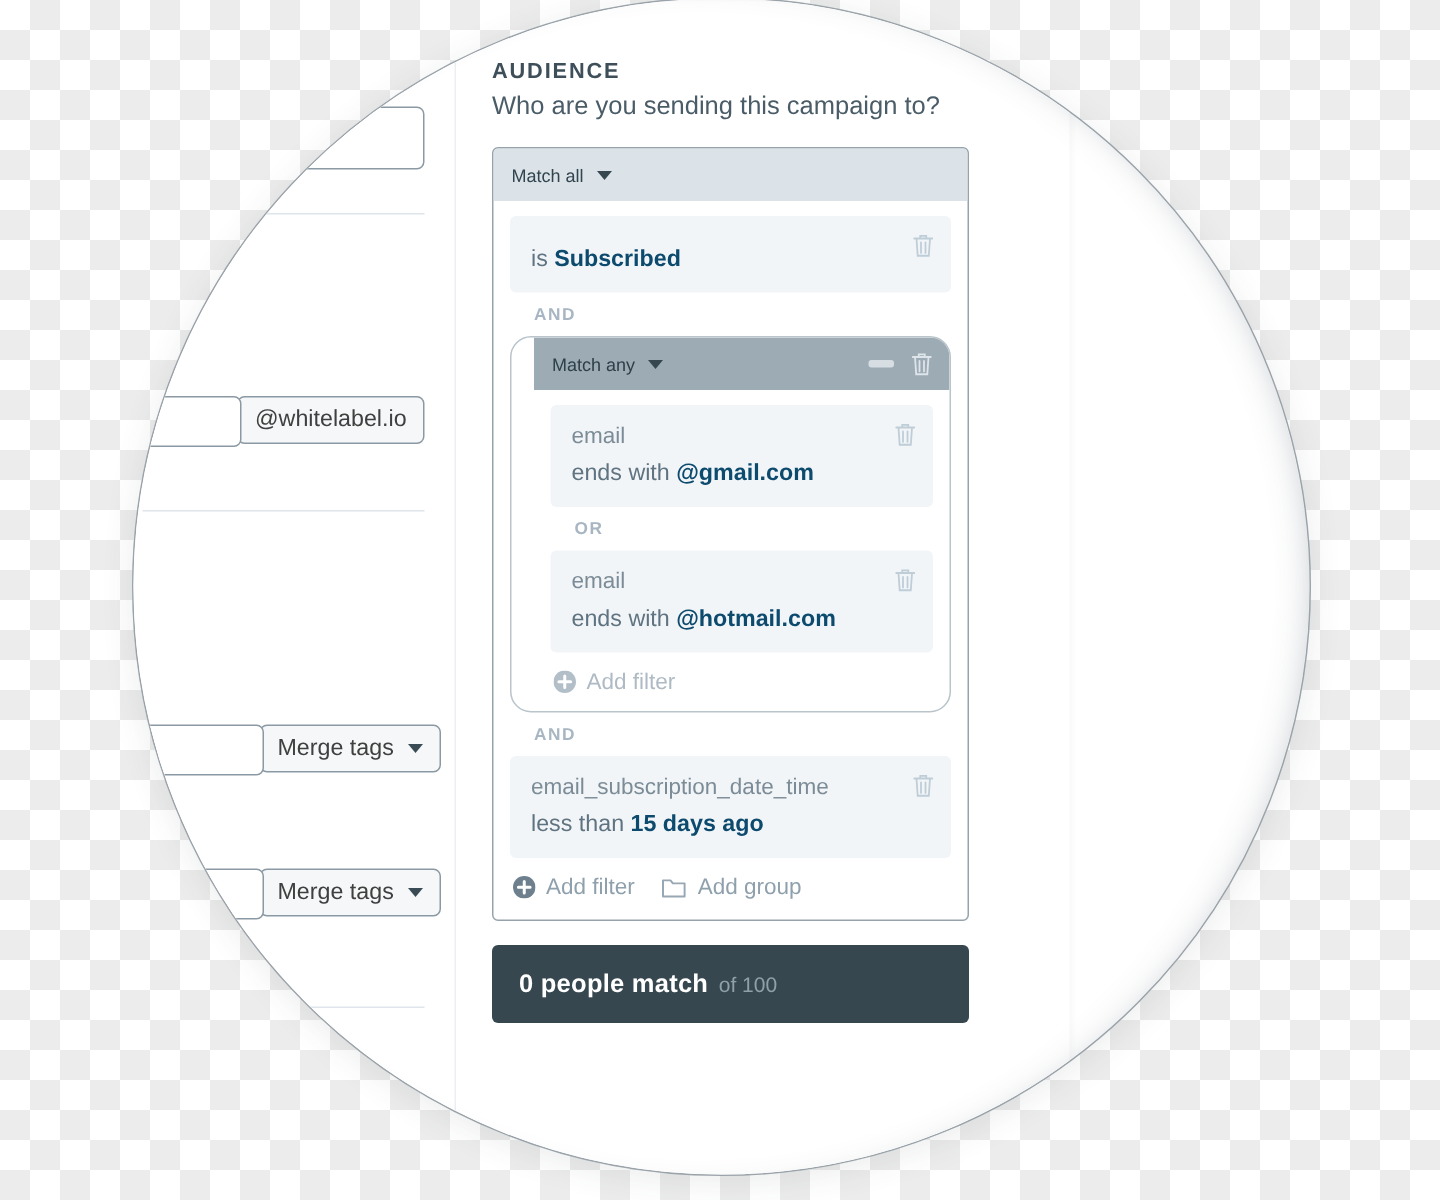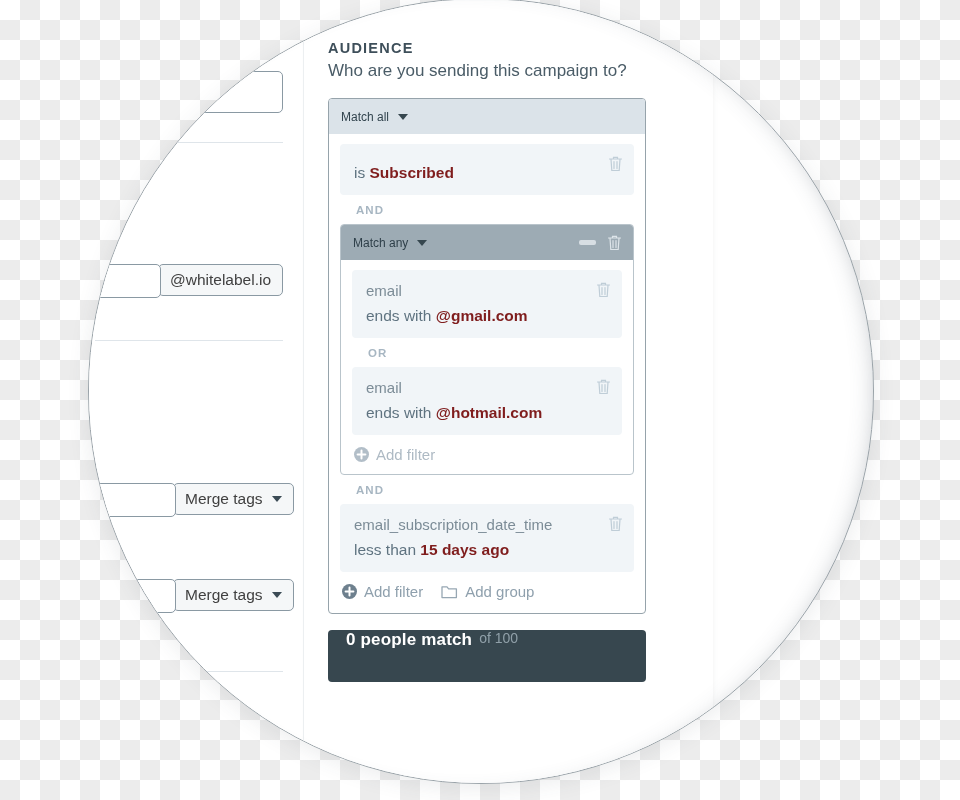--- a/index.html
+++ b/index.html
@@ -165,21 +165,21 @@
     color: #7c8c97;
     padding-right: 26px;
     white-space: nowrap;
     overflow: hidden;
   }
   .filter .expr {
     margin-top: 8px;
     font-size: 15.5px;
     color: #5f7380;
   }
-  .filter .expr b { color: #7f1d1d; font-weight: bold; }
+  .filter .expr b { color: #0c4a6e; font-weight: bold; }
 
   .trash {
     position: absolute;
     right: 11px;
     top: 11px;
     width: 15px;
     height: 17px;
     cursor: pointer;
   }
 
@@ -189,23 +189,24 @@
     font-weight: bold;
     letter-spacing: 0.09em;
     color: #a7b6c2;
     padding: 9px 0 8px 16px;
   }
   .conn.or { padding-left: 16px; }
 
   
   .group-nested {
     border: 1px solid #b9c4cb;
-    border-radius: 4px;
-    background: #ffffff;
-    overflow: hidden;
+    border-radius: 14px;
+    background: #ffffff;
+    overflow: hidden;
+    padding-left: 15px;
   }
   .group-nested .group-body { padding: 10px 11px 9px 11px; }
 
   
   .actions { display: flex; align-items: center; gap: 18px; padding: 11px 0 2px 2px; }
   .act {
     display: flex;
     align-items: center;
     gap: 7px;
     font-size: 15px;
@@ -218,20 +219,21 @@
   .act.light .ic-plus circle { fill: #b2bec8; }
 
   
   .result-bar {
     margin-top: 16px;
     width: 318px;
     height: 52px;
     background: #37474f;
     border-radius: 4px;
     display: flex;
+    align-items: center;
     padding-left: 18px;
     color: #ffffff;
   }
   .result-bar .big { font-size: 17px; font-weight: bold; letter-spacing: .01em; }
   .result-bar .small { font-size: 14px; color: #90a0a9; margin-left: 7px; }
 </style>
 </head>
 <body>
 
 <div id="stage">

